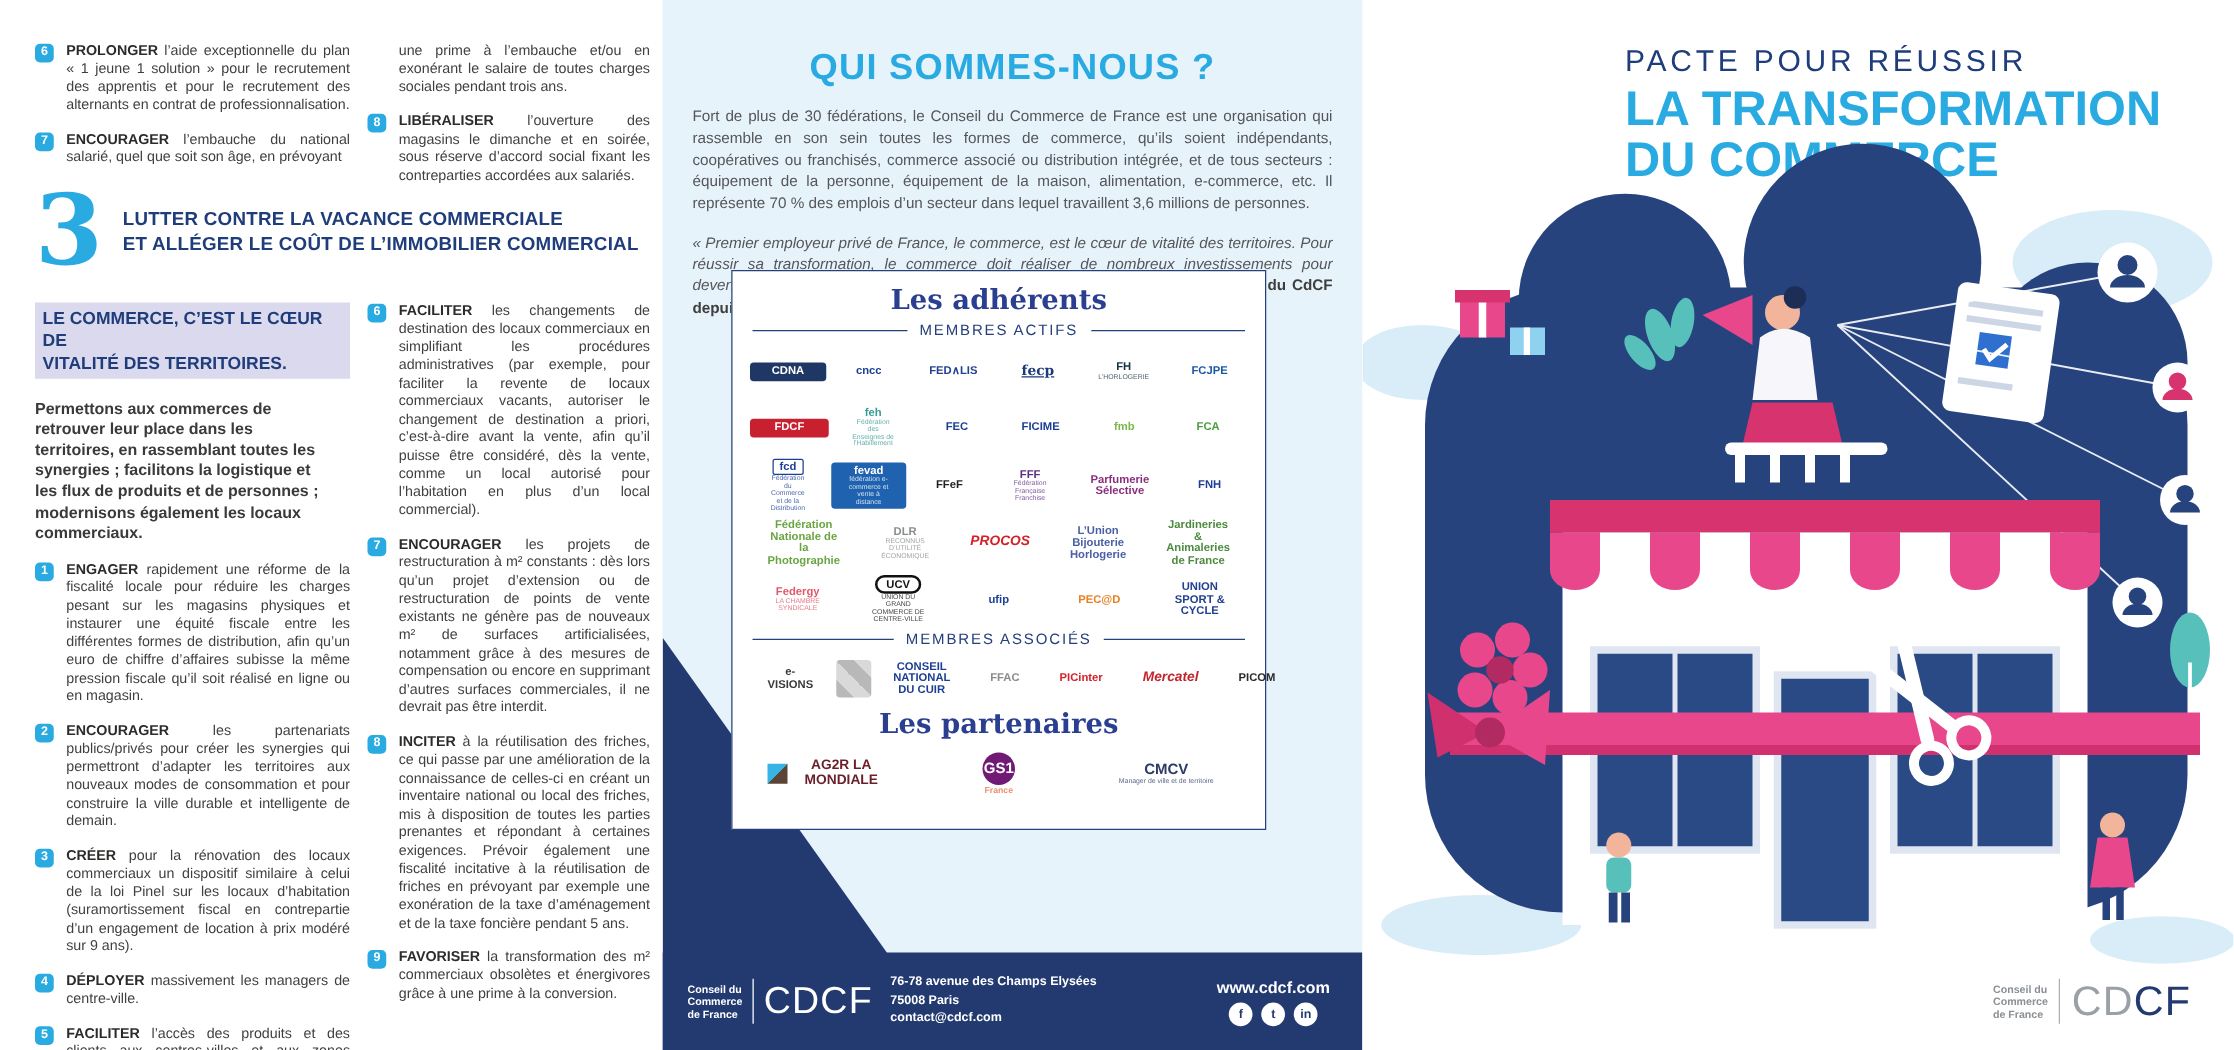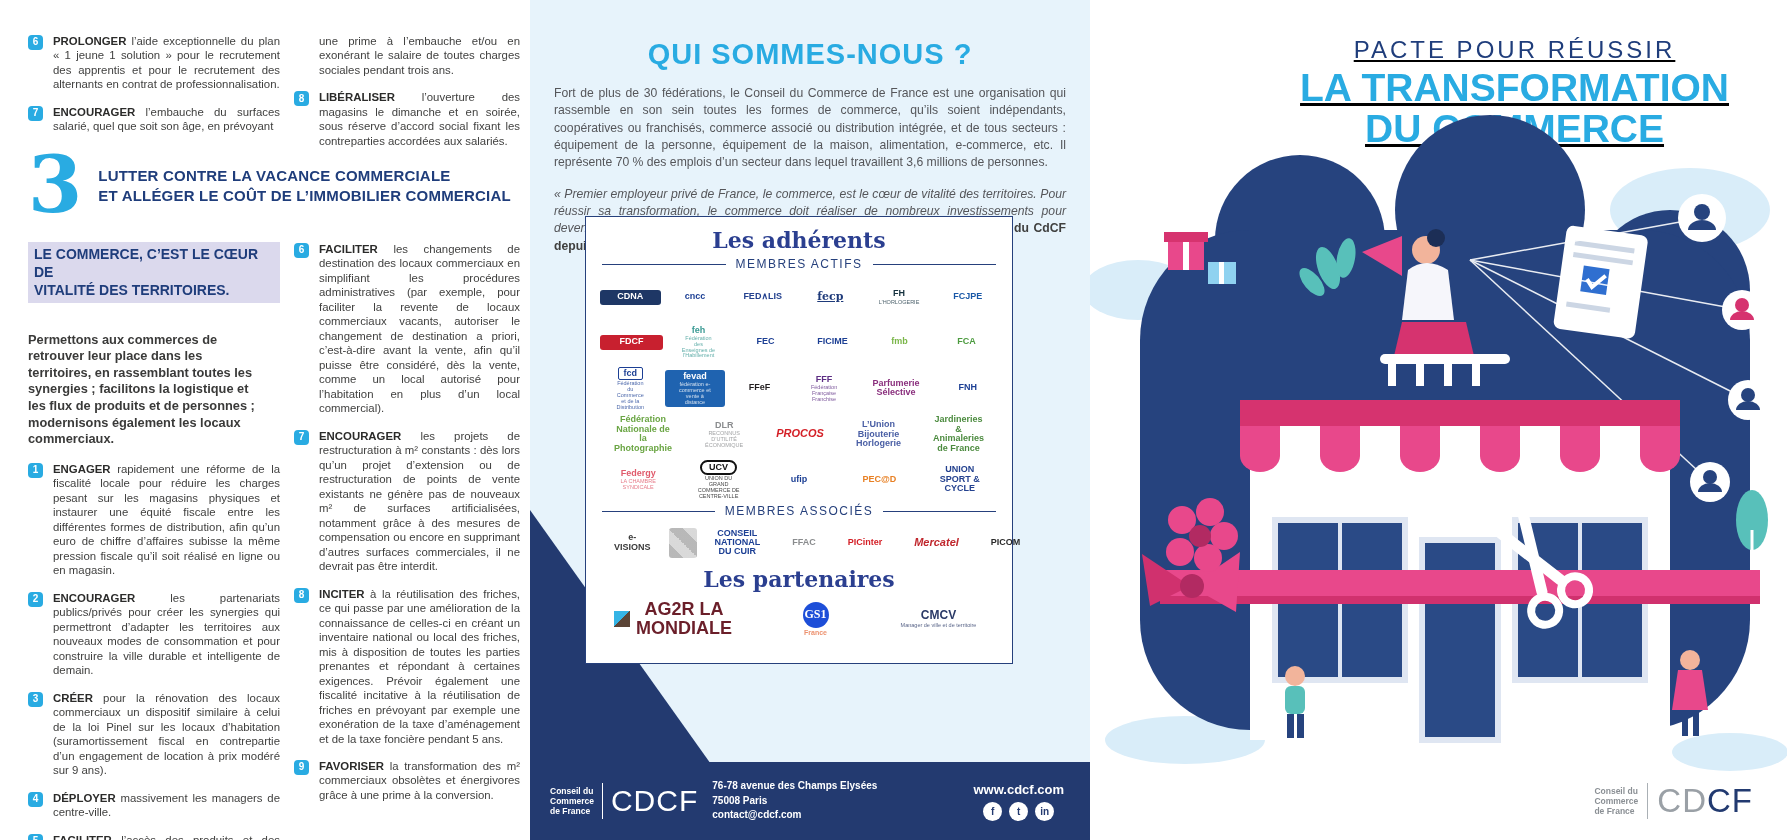--- a/index.html
+++ b/index.html
@@ -19,21 +19,21 @@
   .lead{padding-left:25px;margin-bottom:13px;font-size:11.4px;line-height:1.27;
         color:#3f3f3e;text-align:justify;}
   .section-head{position:absolute;left:28px;top:150px;display:flex;gap:16px;align-items:flex-start;}
   .big-num{font-family:"DejaVu Serif",serif;font-weight:bold;color:#29abe2;
            font-size:78px;line-height:0.9;}
   .section-title{margin-top:16px;color:#1f3d7b;font-weight:800;font-size:15px;
                  line-height:1.35;letter-spacing:0.2px;}
   .main-grid{position:absolute;left:28px;top:242px;width:492px;display:grid;
              grid-template-columns:252px 226px;column-gap:14px;}
   .highlight{display:inline-block;background:#dbd9ed;color:#1f3d7b;font-weight:800;
-             font-size:14px;line-height:1.3;padding:3px 6px;margin-bottom:13px;}
+             font-size:14px;line-height:1.3;padding:3px 6px;}
   .intro{font-weight:800;color:#3a3a39;font-size:12.8px;line-height:1.3;margin:16px 0 14px 0;width:95%;}
 
   
   .middle{position:absolute;left:530px;top:0;width:560px;height:840px;
           background:#e7f3fb;overflow:hidden;}
   .wedge{position:absolute;left:0;bottom:0;}
   .mq-title{margin:38px 0 0 0;text-align:center;color:#29abe2;font-size:29px;
             font-weight:800;letter-spacing:1px;}
   .mp{margin:14px 24px 0 24px;font-size:12.2px;line-height:1.42;text-align:justify;color:#55565a;}
   .quote-txt{font-style:italic;}
@@ -50,42 +50,42 @@
   .logo{flex:1;margin:0 2px;display:flex;flex-direction:column;align-items:center;
         justify-content:center;text-align:center;font-weight:bold;font-size:9px;
         line-height:1.05;padding:2px 14px;border-radius:3px;}
   .logo .sub{font-size:5.5px;font-weight:normal;opacity:.8;margin-top:1px;}
   .logo.boxed .lbl{border:1.5px solid currentColor;padding:1px 5px;border-radius:2px;}
   .logo.oval .lbl{border:2px solid currentColor;padding:1px 7px;border-radius:9px;}
   .logo.italic{font-style:italic;font-size:11px;}
   .logo.serifed{font-family:"DejaVu Serif",serif;font-size:11px;text-decoration:underline;}
   .logo.engraving{height:26px;background:linear-gradient(45deg,#9a9a9a 25%,#c9c9c9 25%,#c9c9c9 50%,#9a9a9a 50%,#9a9a9a 75%,#c9c9c9 75%);opacity:.7;max-width:34px;align-self:center;}
   .logo.gs1{background:transparent !important;}
-  .logo.gs1 .lbl{background:#1d4ed8;color:#fff;border-radius:50%;width:26px;height:26px;display:flex;align-items:center;justify-content:center;font-family:Liberation Serif, serif;}
+  .logo.gs1 .lbl{background:#701a75;color:#fff;border-radius:50%;width:26px;height:26px;display:flex;align-items:center;justify-content:center;}
   .logo.gs1 .sub{color:#e8764a;font-weight:bold;font-size:7px;}
   .part-row .logo{font-size:12px;}
-  .logo.ag2r{flex-direction:row;gap:6px;font-size:18px;}
+  .logo.ag2r{flex-direction:row;gap:6px;font-size:11px;}
   .logo.ag2r::before{content:"";width:16px;height:16px;flex:0 0 16px;
         background:linear-gradient(135deg,#35b4e5 50%,#5b4436 50%);transform:rotate(0deg);}
   .mid-footer{position:absolute;left:0;bottom:0;width:100%;height:78px;background:#233a70;
               display:flex;align-items:center;padding:0 20px;box-sizing:border-box;gap:14px;color:#fff;}
   .cdcf-logo{display:flex;align-items:center;gap:8px;flex:0 0 auto;}
   .cdcf-small{font-size:8.5px;line-height:1.2;font-weight:bold;}
   .vbar{width:1px;height:36px;background:#fff;}
   .cdcf-big{font-size:30px;letter-spacing:1px;}
   .addr{font-size:10px;font-weight:bold;line-height:1.45;}
   .site{margin-left:auto;text-align:center;margin-right:6px;}
   .site-url{font-weight:bold;font-size:13px;margin-bottom:5px;}
   .social-row{display:flex;gap:7px;justify-content:center;}
   .soc{width:19px;height:19px;border-radius:50%;background:#fff;color:#233a70;
        font-weight:bold;font-size:10px;display:flex;align-items:center;justify-content:center;}
 
   
   .right{position:absolute;left:1090px;top:0;width:697px;height:840px;background:#fff;overflow:hidden;}
-  .pacte{position:absolute;top:36px;right:58px;text-align:center;text-decoration:underline;}
+  .pacte{position:absolute;top:36px;right:58px;}
   .pacte-l1{color:#1f3d7b;font-size:24px;letter-spacing:3px;font-weight:500;margin-bottom:4px;}
   .pacte-l2{color:#29abe2;font-size:39px;font-weight:800;line-height:1.05;}
   .illu{position:absolute;left:0;top:100px;}
   .right-logo{position:absolute;right:34px;bottom:20px;display:flex;align-items:center;gap:9px;}
   .rl-small{font-size:8.5px;line-height:1.2;font-weight:bold;color:#8a8f94;}
   .rl-bar{width:1px;height:36px;background:#aab0b5;}
   .rl-big{font-size:33px;letter-spacing:1px;}
   .rl-gray{color:#9aa0a6;}
   .rl-navy{color:#223a70;}
 </style>
@@ -100,21 +100,21 @@
 
           <div class="item">
             <span class="badge">6</span>
             <span class="verb">PROLONGER</span>
             <span>l’aide exceptionnelle du plan « 1 jeune 1 solution » pour le recrutement des apprentis et pour le recrutement des alternants en contrat de professionnalisation.</span>
           </div>
 
           <div class="item">
             <span class="badge">7</span>
             <span class="verb">ENCOURAGER</span>
-            <span>l’embauche du surfaces salarié, quel que soit son âge, en prévoyant</span>
+            <span>l’embauche du national salarié, quel que soit son âge, en prévoyant</span>
           </div>
         </div>
       <div>
         <div class="lead">une prime à l’embauche et/ou en exonérant le salaire de toutes charges sociales pendant trois ans.</div>
         <div>
 
             <div class="item">
               <span class="badge">8</span>
               <span class="verb">LIBÉRALISER</span>
               <span>l’ouverture des magasins le dimanche et en soirée, sous réserve d’accord social fixant les contreparties accordées aux salariés.</span>

